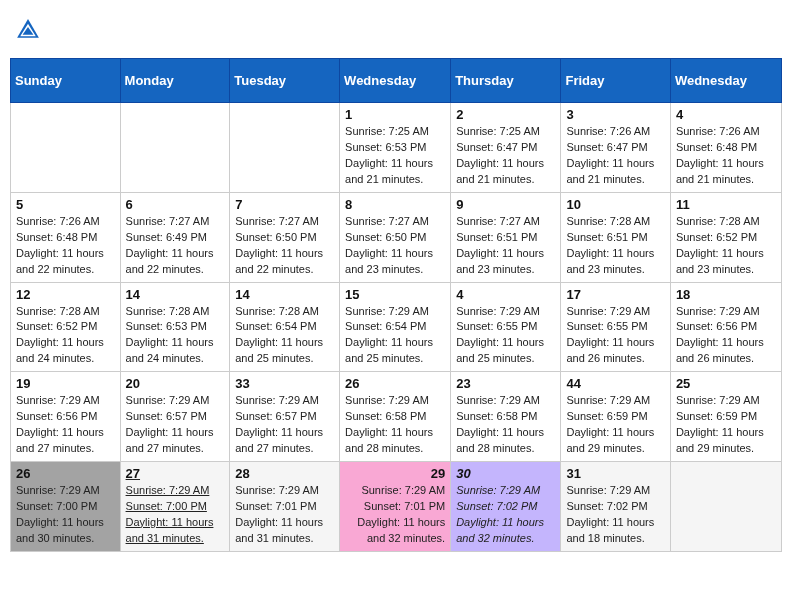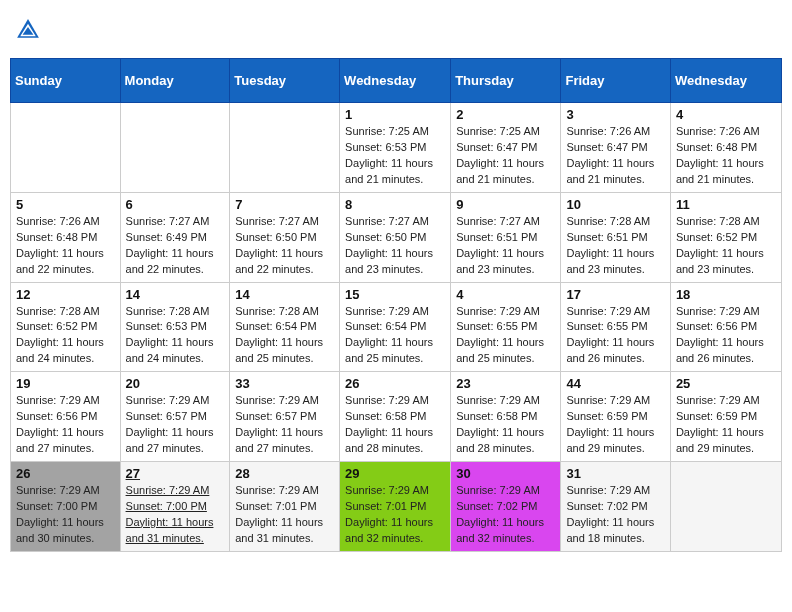--- a/index.html
+++ b/index.html
@@ -240,25 +240,25 @@
           <div class="day-info"><span>Sunrise: 7:29 AM</span><br><span>Sunset: 7:00 PM</span><br><span>Daylight: 11 hours and 30 minutes.</span></div>
         </td>
         <td style="background: rgb(245, 245, 245); text-decoration: underline;">
           <div class="day-number">27</div>
           <div class="day-info"><span>Sunrise: 7:29 AM</span><br><span>Sunset: 7:00 PM</span><br><span>Daylight: 11 hours and 31 minutes.</span></div>
         </td>
         <td style="background: rgb(245, 245, 245);">
           <div class="day-number">28</div>
           <div class="day-info"><span>Sunrise: 7:29 AM</span><br><span>Sunset: 7:01 PM</span><br><span>Daylight: 11 hours and 31 minutes.</span></div>
         </td>
-        <td style="background: #84cc16;">
+        <td style="background: #f9a8d4; text-align: right;">
           <div class="day-number">29</div>
           <div class="day-info"><span>Sunrise: 7:29 AM</span><br><span>Sunset: 7:01 PM</span><br><span>Daylight: 11 hours and 32 minutes.</span></div>
         </td>
-        <td style="background: #d946ef;">
+        <td style="background: #c4b5fd; font-style: italic;">
           <div class="day-number">30</div>
           <div class="day-info"><span>Sunrise: 7:29 AM</span><br><span>Sunset: 7:02 PM</span><br><span>Daylight: 11 hours and 32 minutes.</span></div>
         </td>
         <td style="background: rgb(245, 245, 245); margin-left: 44px;">
           <div class="day-number">31</div>
           <div class="day-info"><span>Sunrise: 7:29 AM</span><br><span>Sunset: 7:02 PM</span><br><span>Daylight: 11 hours and 18 minutes.</span></div>
         </td>
         <td class="empty-cell" style="background: rgb(245, 245, 245);"></td>
       </tr>
     </tbody>

